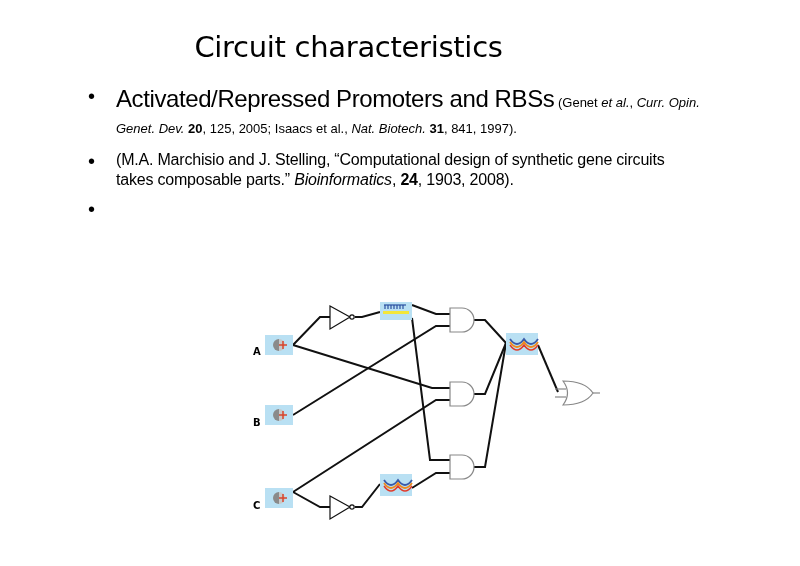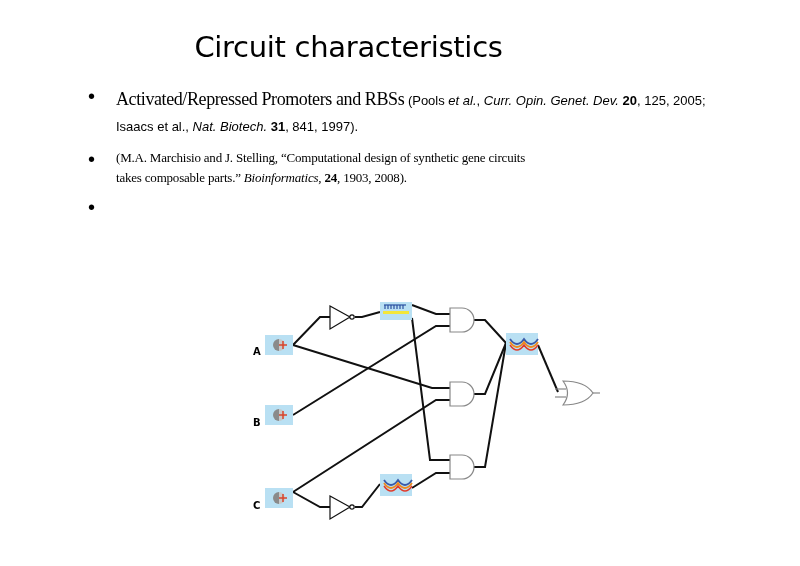--- a/index.html
+++ b/index.html
@@ -1,37 +1,37 @@
 <!DOCTYPE html>
 <html><head>
 <meta charset="utf-8">
 <style>
   html, body { margin: 0; padding: 0; background: #ffffff; }
   body { width: 800px; height: 566px; position: relative; overflow: hidden; font-family: "Liberation Sans", sans-serif; color: #000; }
   .title { position: absolute; top: 30px; left: 0; width: 697px; text-align: center; font-size: 29px; font-family: "DejaVu Sans", sans-serif; font-weight: normal; letter-spacing: -0.3px; }
   .bullets { position: absolute; left: 86px; top: 85px; width: 640px; }
   .bullet { position: relative; padding-left: 30px; margin-bottom: 8px; }
   .dot { position: absolute; left: 2px; top: 0px; font-size: 20px; }
-  .main { font-family: Liberation Serif, serif; font-size: 18px; letter-spacing: -0.4px; line-height: 28px; }
+  .main { font-family: Liberation Sans, sans-serif; font-size: 24px; letter-spacing: -0.4px; line-height: 28px; }
   .ref { font-size: 13px; line-height: 26px; }
-  .ref2 { font-family: Liberation Serif, serif; font-size: 13px; letter-spacing: -0.2px; line-height: 20px; }
+  .ref2 { font-family: Liberation Sans, sans-serif; font-size: 16px; letter-spacing: -0.2px; line-height: 20px; }
   .b3 { margin-top: 6px; }
   .b3 .main { line-height: 27px; }
   .diagram { position: absolute; left: 0; top: 0; }
   .lbl { font-family: "DejaVu Sans", sans-serif; font-size: 10px; font-weight: bold; }
 </style>
 </head>
 <body>
 
 <div class="title">Circuit characteristics</div>
 
 <div class="bullets">
   <div class="bullet">
     <span class="dot">•</span>
-    <span class="main">Activated/Repressed Promoters and RBSs</span><span class="ref"><span> (Pools </span><i>et al.</i><span>, </span><i>Curr. Opin. Genet. Dev.</i><span> </span><b>20</b><span>, 125, 2005; Isaacs et al., </span><i>Nat. Biotech.</i><span> </span><b>31</b><span>, 841, 1997).</span></span>
+    <span class="main">Activated/Repressed Promoters and RBSs</span><span class="ref"><span> (Genet </span><i>et al.</i><span>, </span><i>Curr. Opin. Genet. Dev.</i><span> </span><b>20</b><span>, 125, 2005; Isaacs et al., </span><i>Nat. Biotech.</i><span> </span><b>31</b><span>, 841, 1997).</span></span>
   </div>
 
   <div class="bullet">
     <span class="dot">•</span>
     <div class="ref2">
       <div>(M.A. Marchisio and J. Stelling, “Computational design of synthetic gene circuits</div>
       <div><span>takes composable parts.” </span><i>Bioinformatics</i><span>, </span><b>24</b><span>, 1903, 2008).</span></div>
     </div>
   </div>
 

